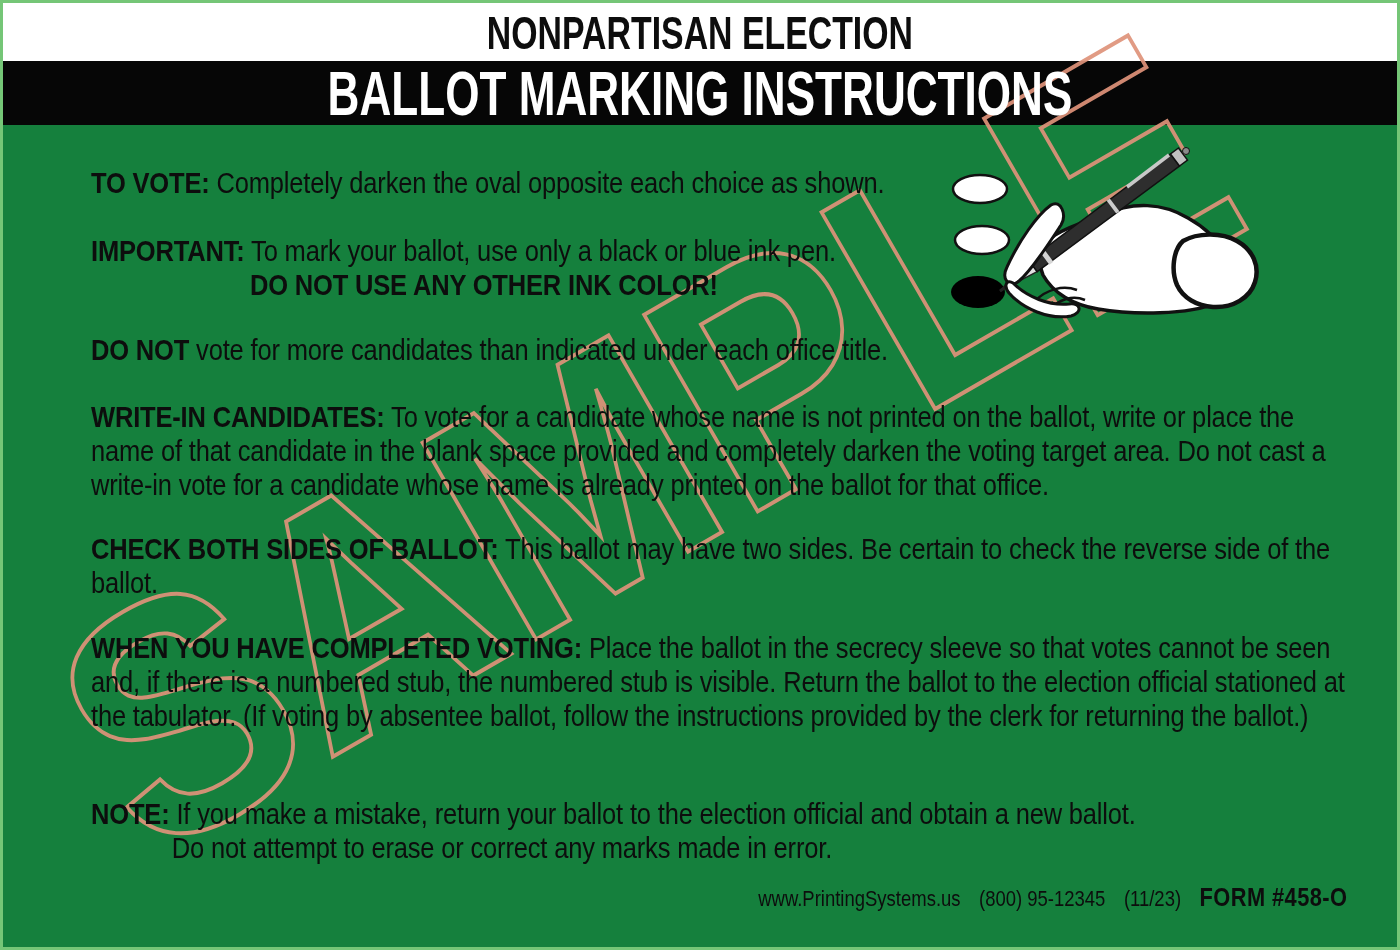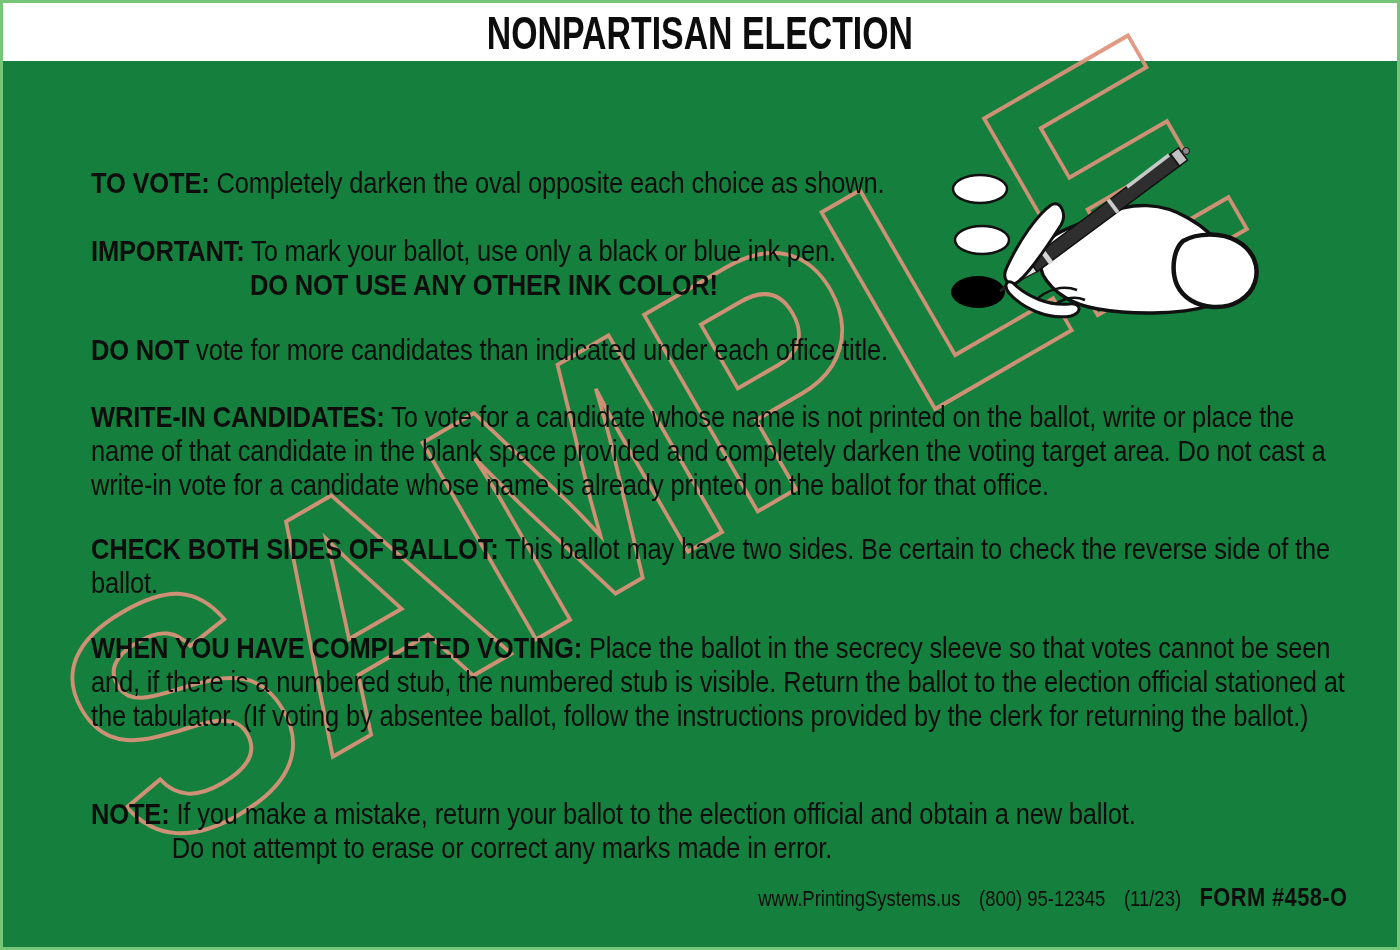--- a/index.html
+++ b/index.html
@@ -73,20 +73,23 @@
 </style>
 </head>
 <body>
 
 <div class="card">
 
   <div class="header-white">
     <span class="header-title">NONPARTISAN ELECTION</span>
   </div>
 
+  <div class="banner-black">
+    <span class="banner-title">BALLOT MARKING INSTRUCTIONS</span>
+  </div>
 
   <svg class="watermark" viewBox="0 0 1400 950" aria-hidden="true">
     <text x="700" y="540" text-anchor="middle" font-size="330" fill="none" stroke-width="4" textLength="1280" lengthAdjust="spacingAndGlyphs" transform="rotate(-30 700 540)" stroke="#df937a">SAMPLE</text>
   </svg>
 
   <div class="para" style="top:163px">
     <span class="lead">TO VOTE:</span>
     <span>Completely darken the oval opposite each choice as shown.</span>
   </div>
 

